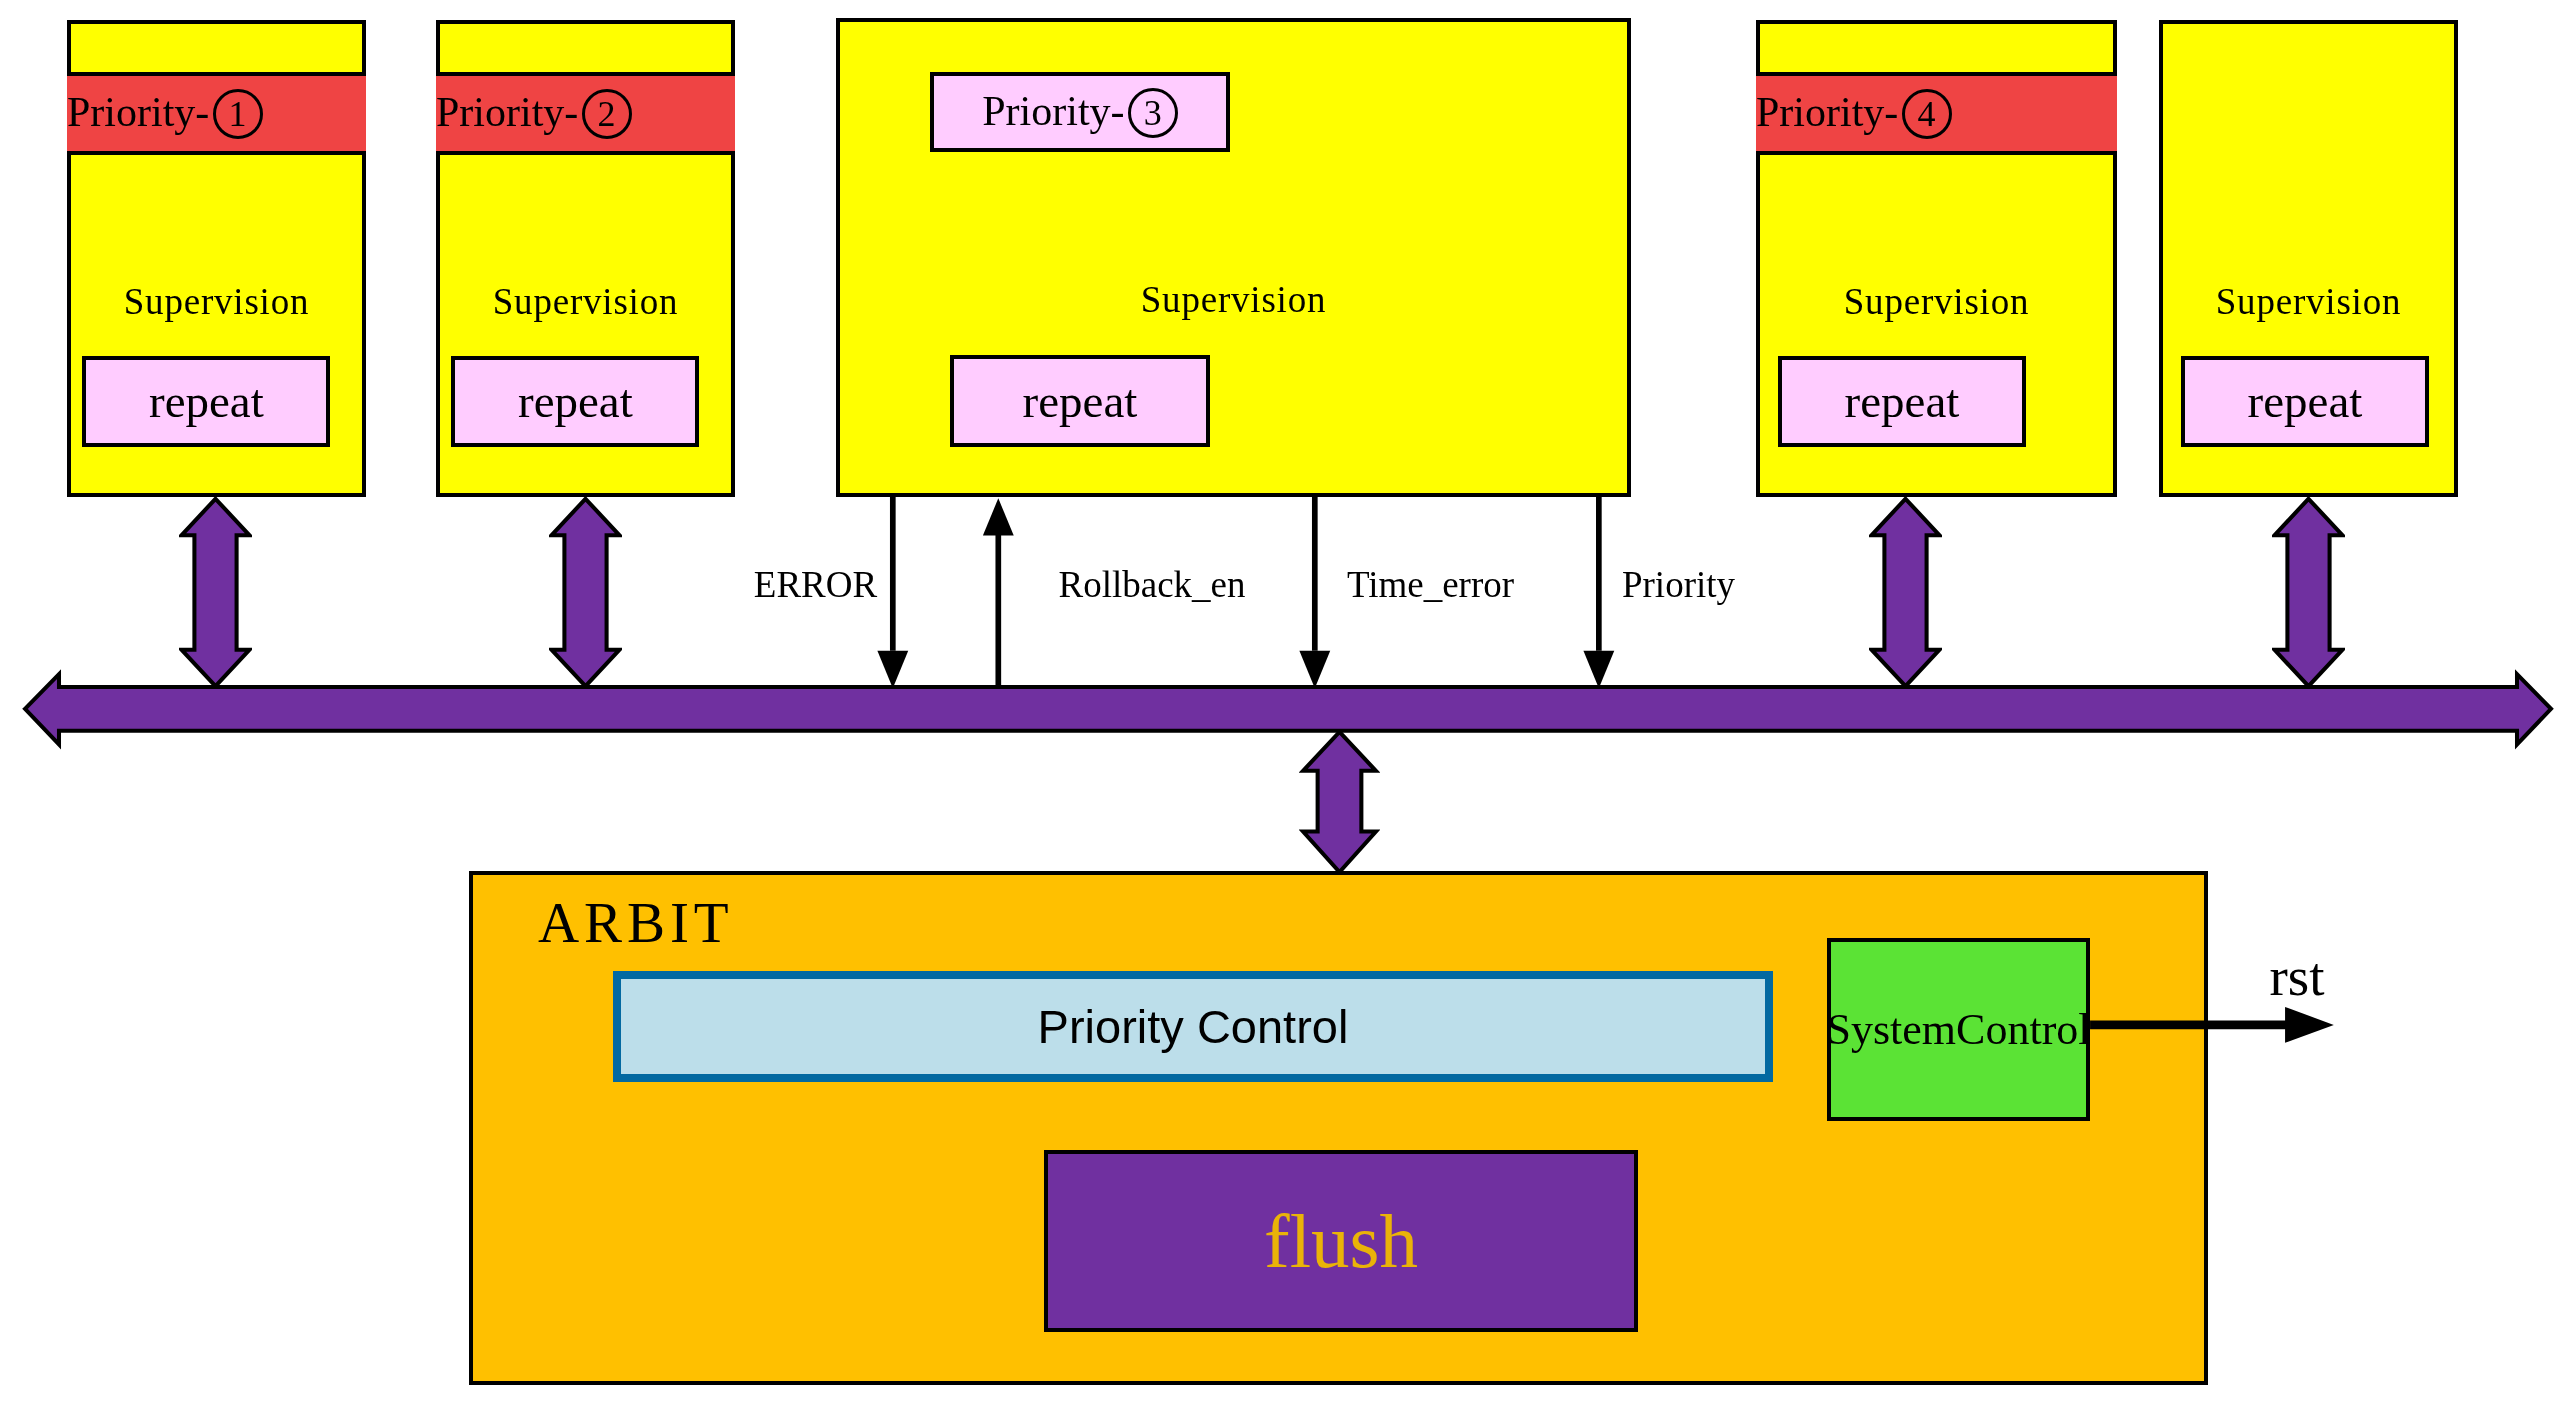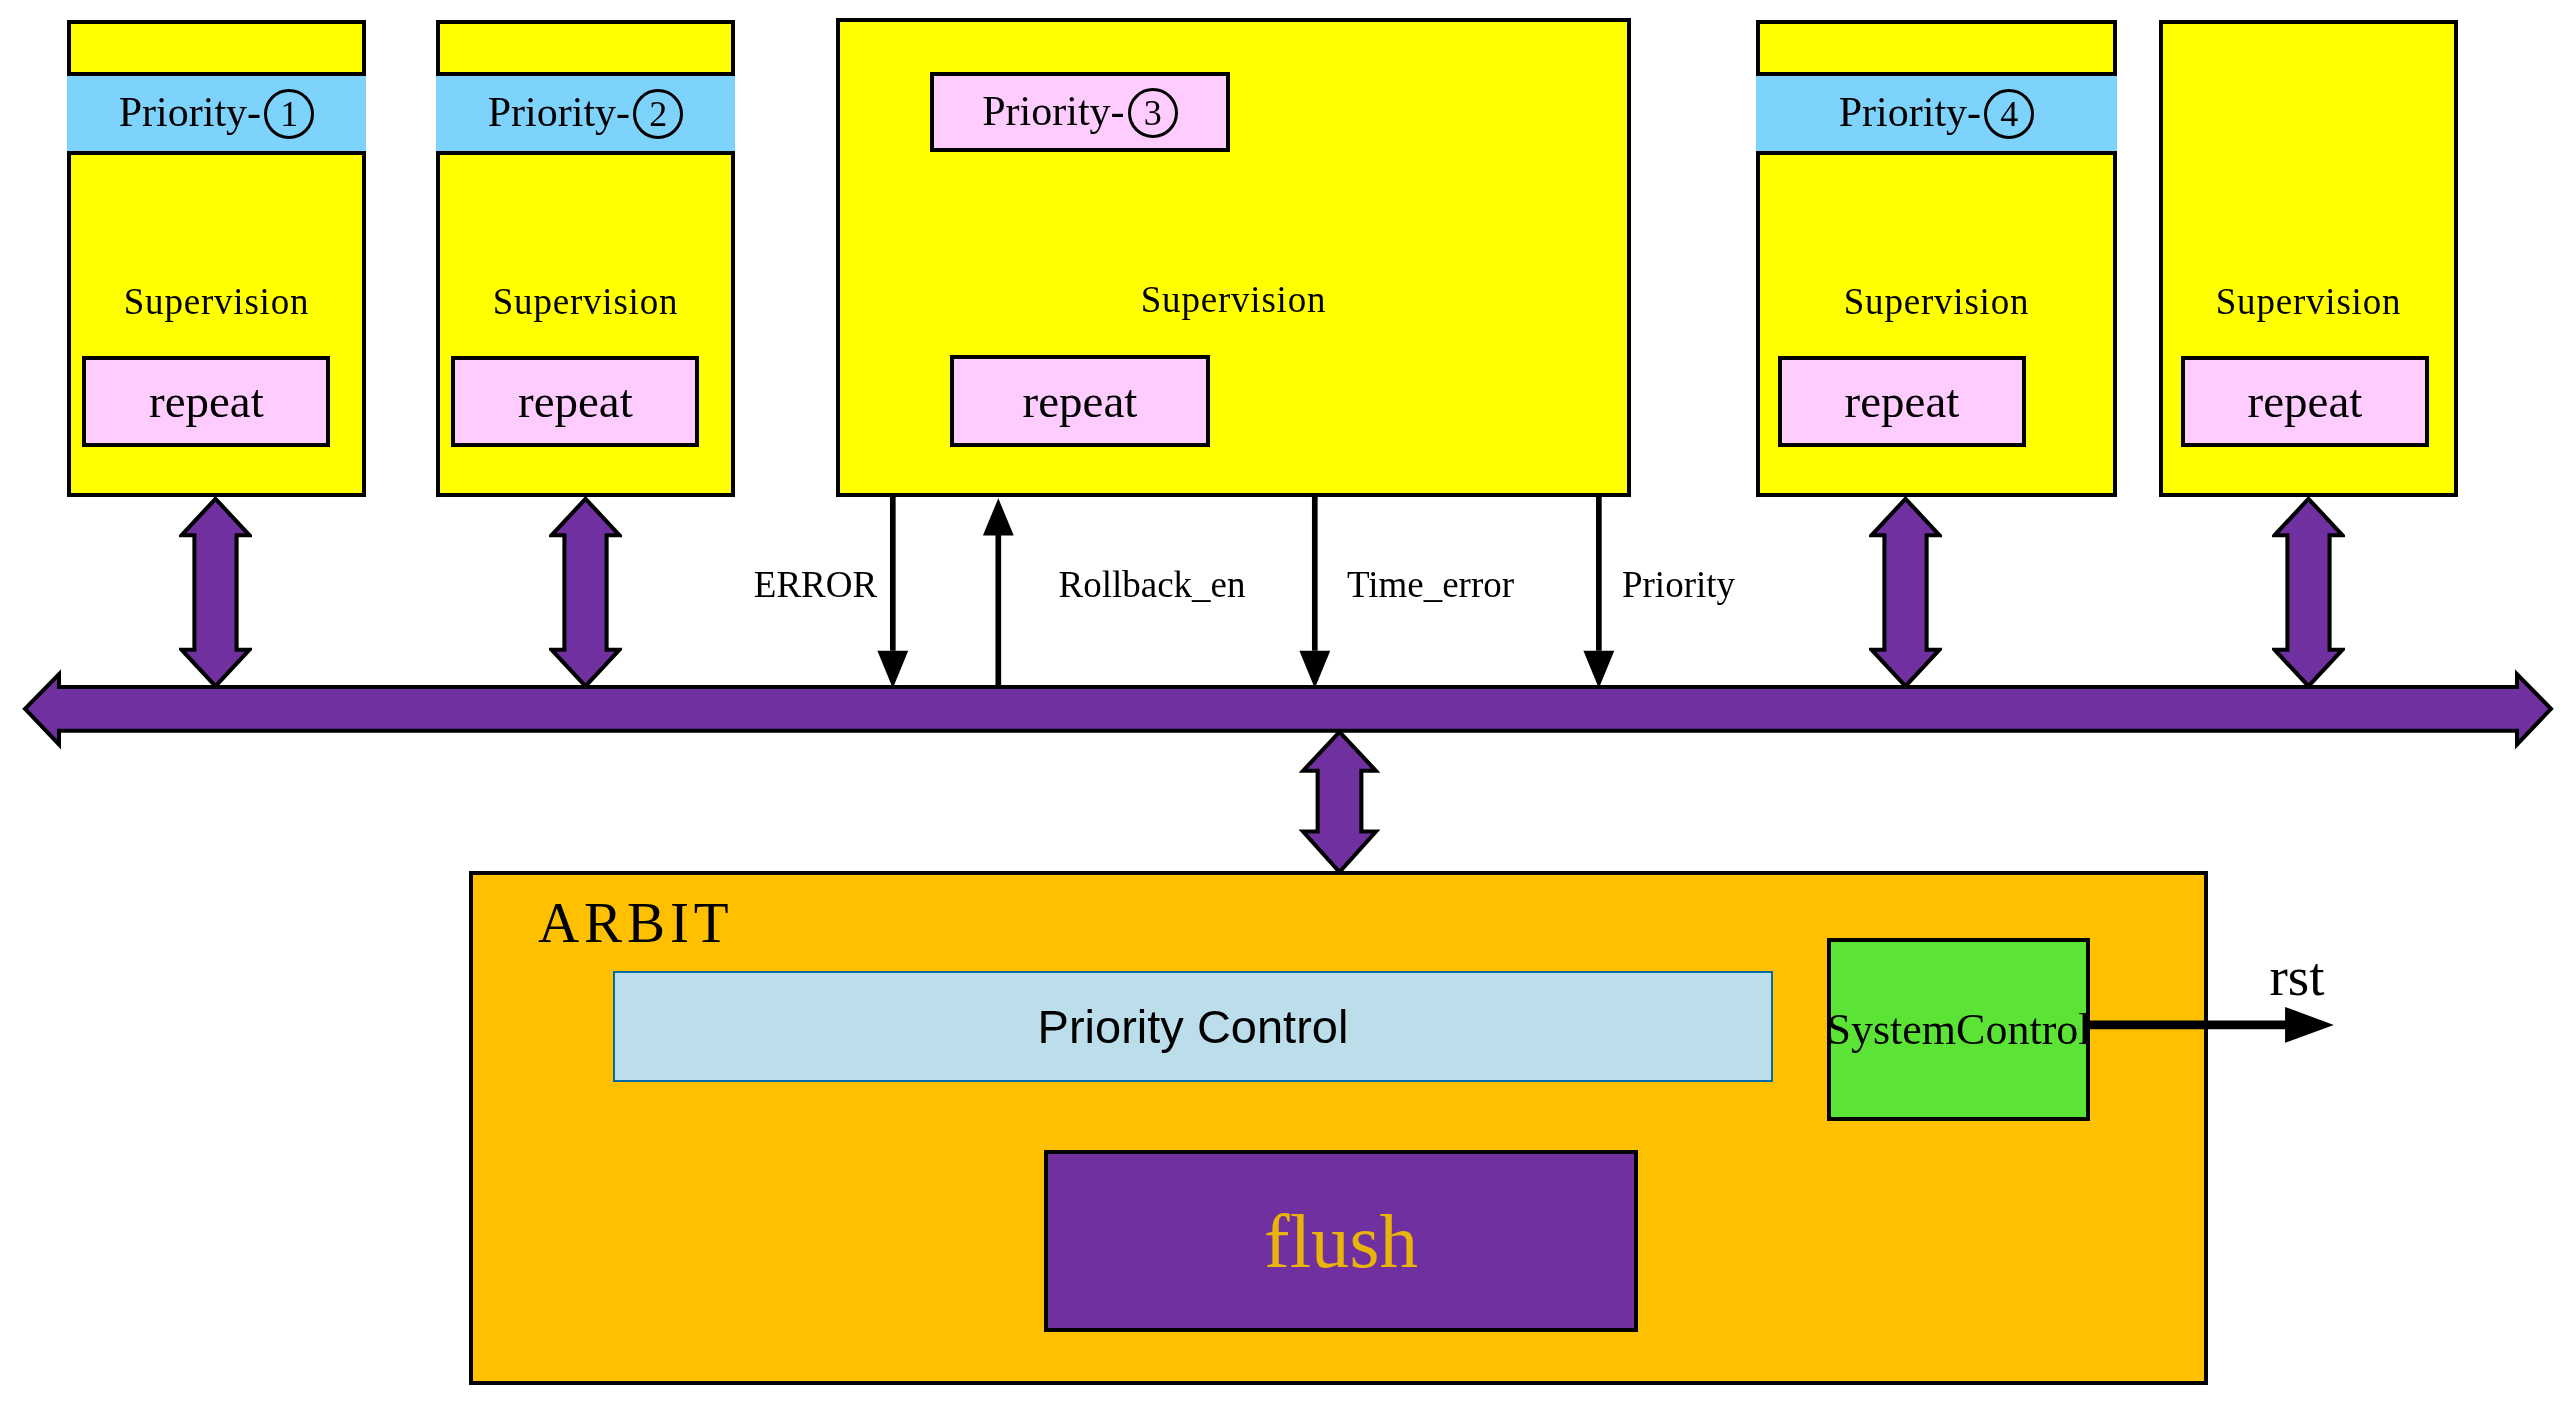--- a/index.html
+++ b/index.html
@@ -14,24 +14,24 @@
   .module{
     position:absolute;
     background:#FFFF00;
     border:4px solid #000;
     box-sizing:border-box;
   }
   .band{
     position:absolute;
     left:-4px;right:-4px;top:48px;height:83px;
     box-sizing:border-box;
-    background:#7dd3fc;
+    background:#ef4444;
     border-top:4px solid #000;
     border-bottom:4px solid #000;
-    display:flex;align-items:center;justify-content:center;
+    display:flex;align-items:center;
     font-size:42px;
     white-space:nowrap;
   }
   .circ{
     display:inline-flex;
     align-items:center;justify-content:center;
     width:44px;height:44px;
     border:3.2px solid #000;
     border-radius:50%;
     font-size:36px;
@@ -87,21 +87,21 @@
   }
   #arbit-title{
     position:absolute;left:65px;top:14.6px;
     font-size:57px;
     letter-spacing:4.9px;
   }
   #priority-control{
     position:absolute;left:140px;top:96px;width:1160px;height:111px;
     box-sizing:border-box;
     background:#BCDEEA;
-    border:2px solid #0369a1;
+    border:8px solid #0369a1;
     display:flex;align-items:center;justify-content:center;
     font-family:"Liberation Sans", sans-serif;
     font-size:47px;
   }
   #system-control{
     position:absolute;left:1354px;top:63px;width:263px;height:183px;
     box-sizing:border-box;
     background:#5BE335;
     border:4px solid #000;
     display:flex;flex-direction:row;align-items:center;justify-content:center;

